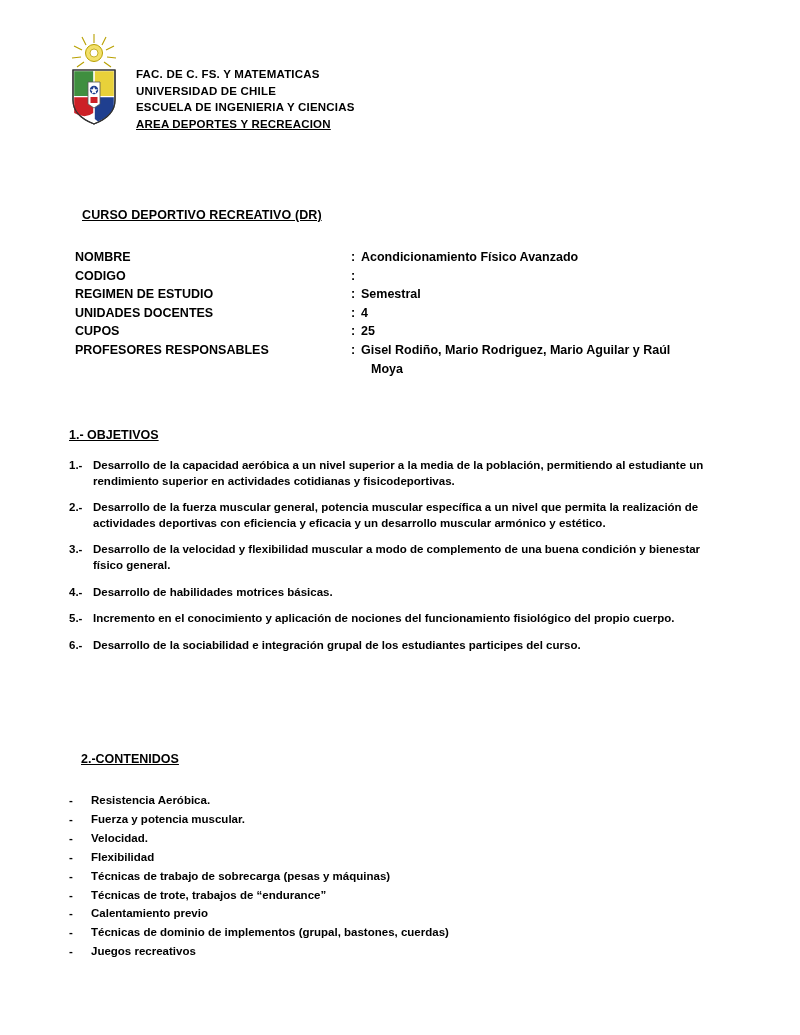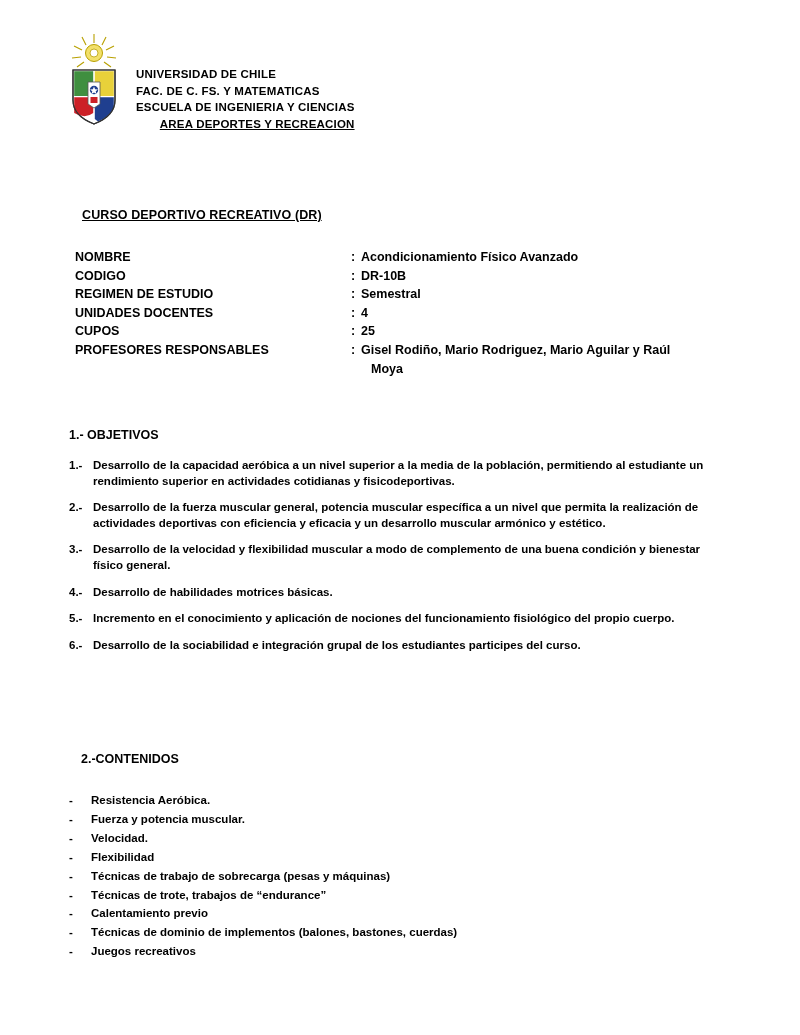--- a/index.html
+++ b/index.html
@@ -41,21 +41,21 @@
 
   .org-lines {
     margin-left: 16px;
     padding-top: 32px;
     font-size: 11.5px;
     font-weight: bold;
     line-height: 16.5px;
     letter-spacing: 0.2px;
   }
   .org-lines div { white-space: nowrap; }
-  .org-lines .underlined { text-decoration: underline; text-align: right; }
+  .org-lines .underlined { text-decoration: underline; }
 
   
   .doc-title {
     position: absolute;
     top: 208px;
     left: 82px;
     font-size: 12.5px;
     font-weight: bold;
     text-decoration: underline;
     letter-spacing: 0.1px;
@@ -94,20 +94,21 @@
     display: block;
     padding-left: 10px;
   }
 
   
   .section-heading {
     position: absolute;
     left: 69px;
     font-size: 12.5px;
     font-weight: bold;
+    text-decoration: underline;
   }
   #h-objetivos { top: 428px; }
   #h-contenidos { top: 752px; margin-left: 12px; }
 
   .obj-list {
     position: absolute;
     top: 458px;
     left: 69px;
     width: 650px;
     font-size: 11.5px;
@@ -177,39 +178,38 @@
 
         <path d="M20 48 L32 48 L32 70 L26 74 L20 70 Z" fill="#ffffff" stroke="#555555" stroke-width="0.8"></path>
         <circle cx="26" cy="56" r="4.2" fill="#1f3f8f"></circle>
         <path d="M26 52.5 L27.1 55.2 L30 55.4 L27.7 57.2 L28.5 60 L26 58.4 L23.5 60 L24.3 57.2 L22 55.4 L24.9 55.2 Z" fill="#ffffff"></path>
         <rect x="22.5" y="63" width="7" height="6" fill="#cc2027"></rect>
 
         <path d="M5 36 L47 36 L47 66 Q47 82 26 90 Q5 82 5 66 Z" fill="none" stroke="#333333" stroke-width="1.2"></path>
       </svg>
     </div>
     <div class="org-lines">
+      <div>FAC. DE C. FS. Y MATEMATICAS</div>
       <div>UNIVERSIDAD DE CHILE</div>
-      <div>FAC. DE C. FS. Y MATEMATICAS</div>
       <div>ESCUELA DE INGENIERIA Y CIENCIAS</div>
       <div class="underlined">AREA DEPORTES Y RECREACION</div>
     </div>
   </div>
 
   <div class="doc-title">CURSO DEPORTIVO RECREATIVO (DR)</div>
 
   <div class="info">
     <div class="info-row">
       <div class="info-label">NOMBRE</div>
       <div class="info-colon">:</div>
       <div class="info-value">Acondicionamiento Físico Avanzado</div>
     </div>
     <div class="info-row">
       <div class="info-label">CODIGO</div>
       <div class="info-colon">:</div>
-      <div class="info-value">DR-10B</div>
     </div>
     <div class="info-row">
       <div class="info-label">REGIMEN DE ESTUDIO</div>
       <div class="info-colon">:</div>
       <div class="info-value">Semestral</div>
     </div>
     <div class="info-row">
       <div class="info-label">UNIDADES DOCENTES</div>
       <div class="info-colon">:</div>
       <div class="info-value">4</div>
@@ -284,21 +284,21 @@
     <div class="cont-item">
       <div class="cont-dash">-</div>
       <div class="cont-text">Técnicas de trote, trabajos de “endurance”</div>
     </div>
     <div class="cont-item">
       <div class="cont-dash">-</div>
       <div class="cont-text">Calentamiento previo</div>
     </div>
     <div class="cont-item">
       <div class="cont-dash">-</div>
-      <div class="cont-text">Técnicas de dominio de implementos (balones, bastones, cuerdas)</div>
+      <div class="cont-text">Técnicas de dominio de implementos (grupal, bastones, cuerdas)</div>
     </div>
     <div class="cont-item">
       <div class="cont-dash">-</div>
       <div class="cont-text">Juegos recreativos</div>
     </div>
   </div>
 
 </div>
 
 </body></html>

